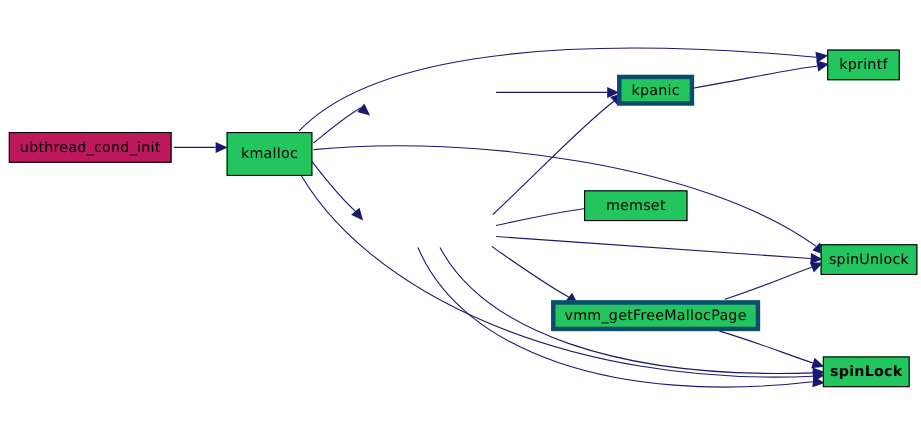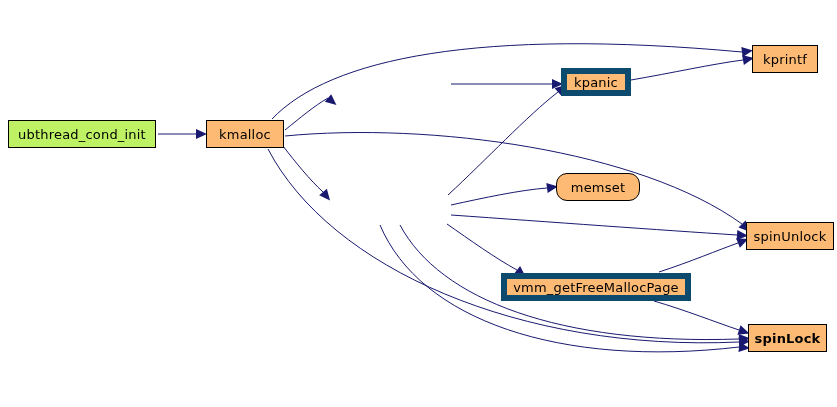--- a/index.html
+++ b/index.html
@@ -17,34 +17,34 @@
     position:absolute;left:0;top:0;
     width:837px;height:407px;
     pointer-events:none;
   }
   .node{
     position:absolute;
     box-sizing:border-box;
     display:flex;
     align-items:center;
     justify-content:center;
-    background:#fdba74;
+    background:#22c55e;
     border:1px solid #000000;
     font-size:13px;
     color:#000000;
     white-space:nowrap;
     letter-spacing:0.2px;
     line-height:1;
   }
   .node.root{
-    background:#bef264;
+    background:#be185d;
     border:1px solid #000000;
   }
   .node.highlight{
-    border:6px solid #0c4a6e;
+    border:4px solid #0c4a6e;
     text-align:center;
   }
   .node .lbl{
     display:block;
     padding:0 6px;
   }
 </style>
 </head>
 <body>
 
@@ -79,30 +79,30 @@
       <polygon points="0,-5 11,0 0,5" fill="#191970" transform="translate(737,235) rotate(4)"></polygon>
       <polygon points="0,-5 11,0 0,5" fill="#191970" transform="translate(517,270) rotate(38)"></polygon>
       <polygon points="0,-5 11,0 0,5" fill="#191970" transform="translate(739,339) rotate(-4)"></polygon>
       <polygon points="0,-5 11,0 0,5" fill="#191970" transform="translate(739,347) rotate(6)"></polygon>
       <polygon points="0,-5 11,0 0,5" fill="#191970" transform="translate(738,243) rotate(-22)"></polygon>
       <polygon points="0,-5 11,0 0,5" fill="#191970" transform="translate(739,330) rotate(18)"></polygon>
     </svg>
 <div class="node root" style="left: 8px; top: 120px; width: 148px; height: 28px;">
       <span class="lbl">ubthread_cond_init</span>
     </div>
-    <div class="node" style="left: 206px; top: 120px; width: 78px; height: 28px;">
+    <div class="node" style="left: 206px; top: 120px; width: 78px; height: 40px;">
       <span class="lbl">kmalloc</span>
     </div>
     <div class="node highlight" style="left: 561px; top: 68px; width: 70px; height: 28px;">
       <span class="lbl">kpanic</span>
     </div>
     <div class="node" style="left: 752px; top: 45px; width: 66px; height: 28px;">
       <span class="lbl">kprintf</span>
     </div>
-    <div class="node" style="left: 556px; top: 173px; width: 84px; height: 28px; border-radius: 11px;">
+    <div class="node" style="left: 531px; top: 173px; width: 94px; height: 28px;">
       <span class="lbl">memset</span>
     </div>
     <div class="node" style="left: 746px; top: 222px; width: 88px; height: 28px;">
       <span class="lbl">spinUnlock</span>
     </div>
     <div class="node highlight" style="left: 501px; top: 273px; width: 190px; height: 28px;">
       <span class="lbl">vmm_getFreeMallocPage</span>
     </div>
     <div class="node" style="left: 748px; top: 324px; width: 79px; height: 28px; font-weight: bold;">
       <span class="lbl">spinLock</span>

